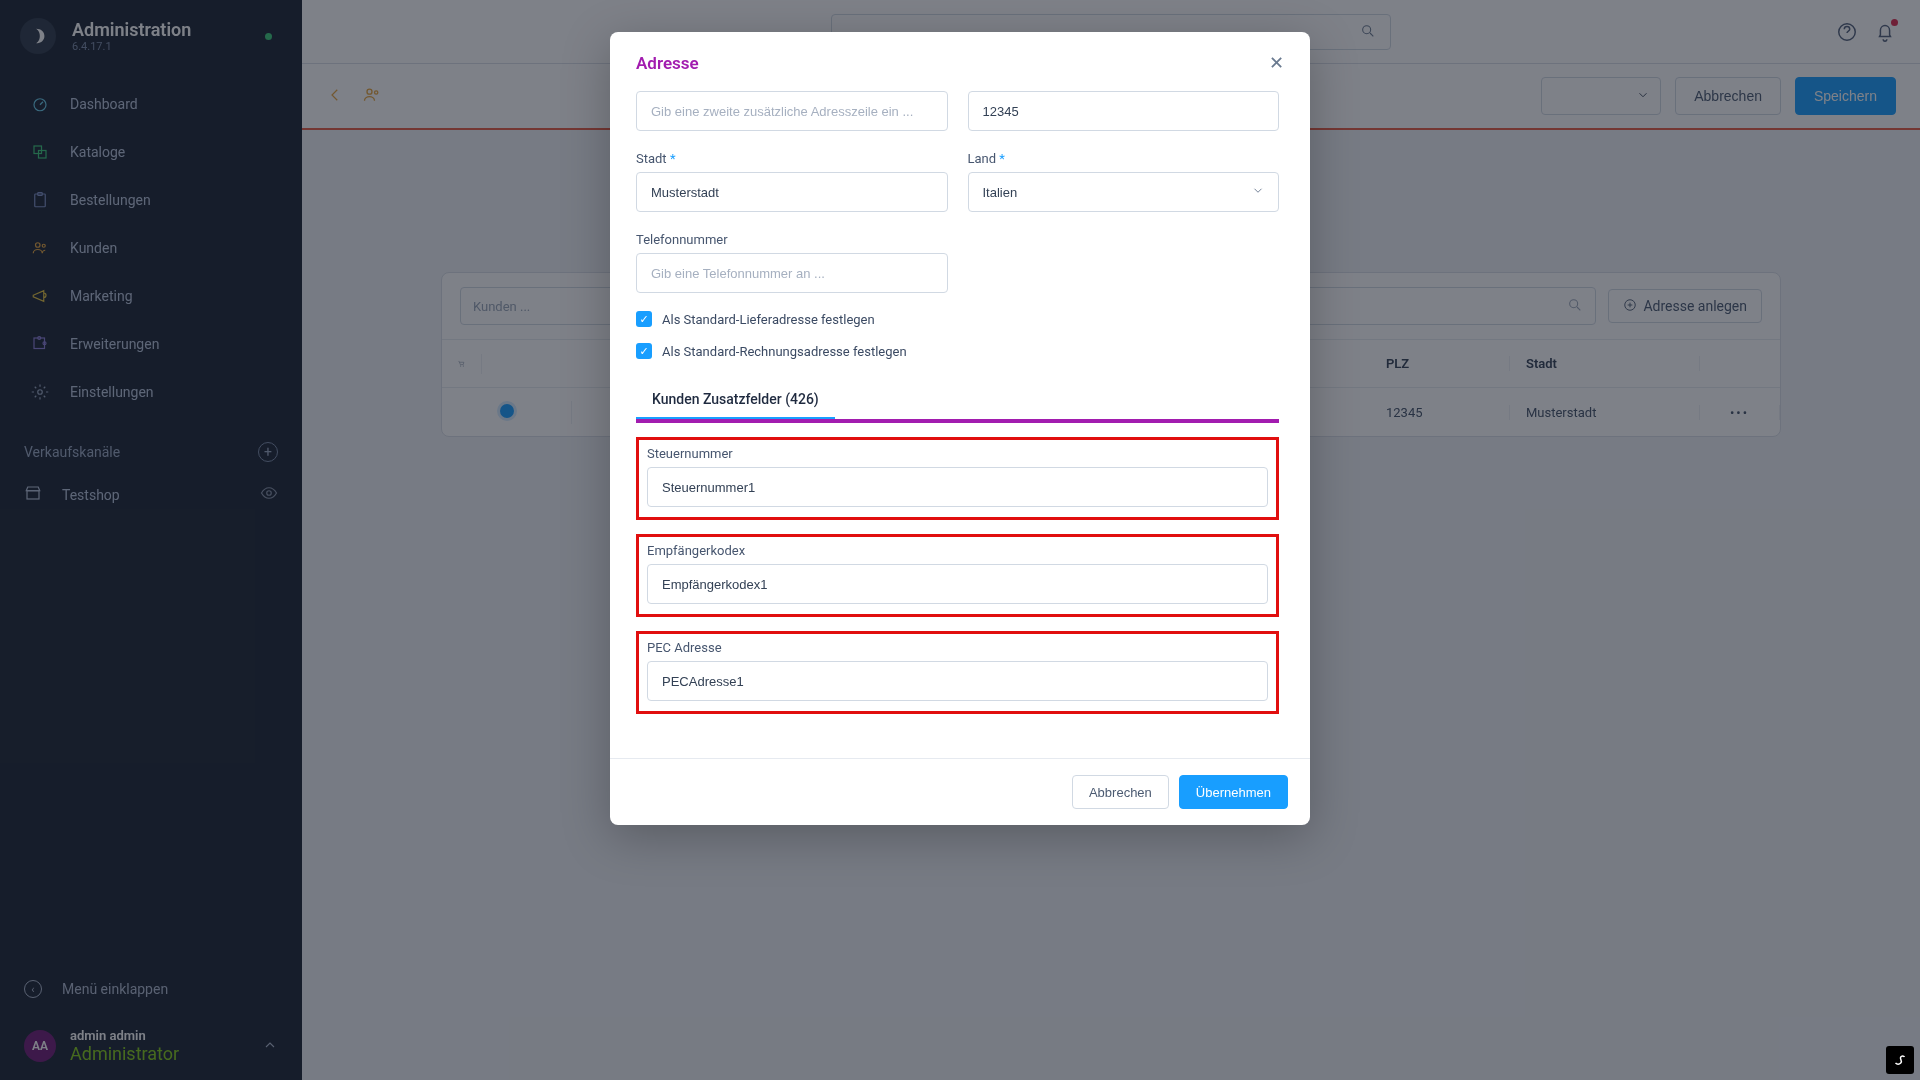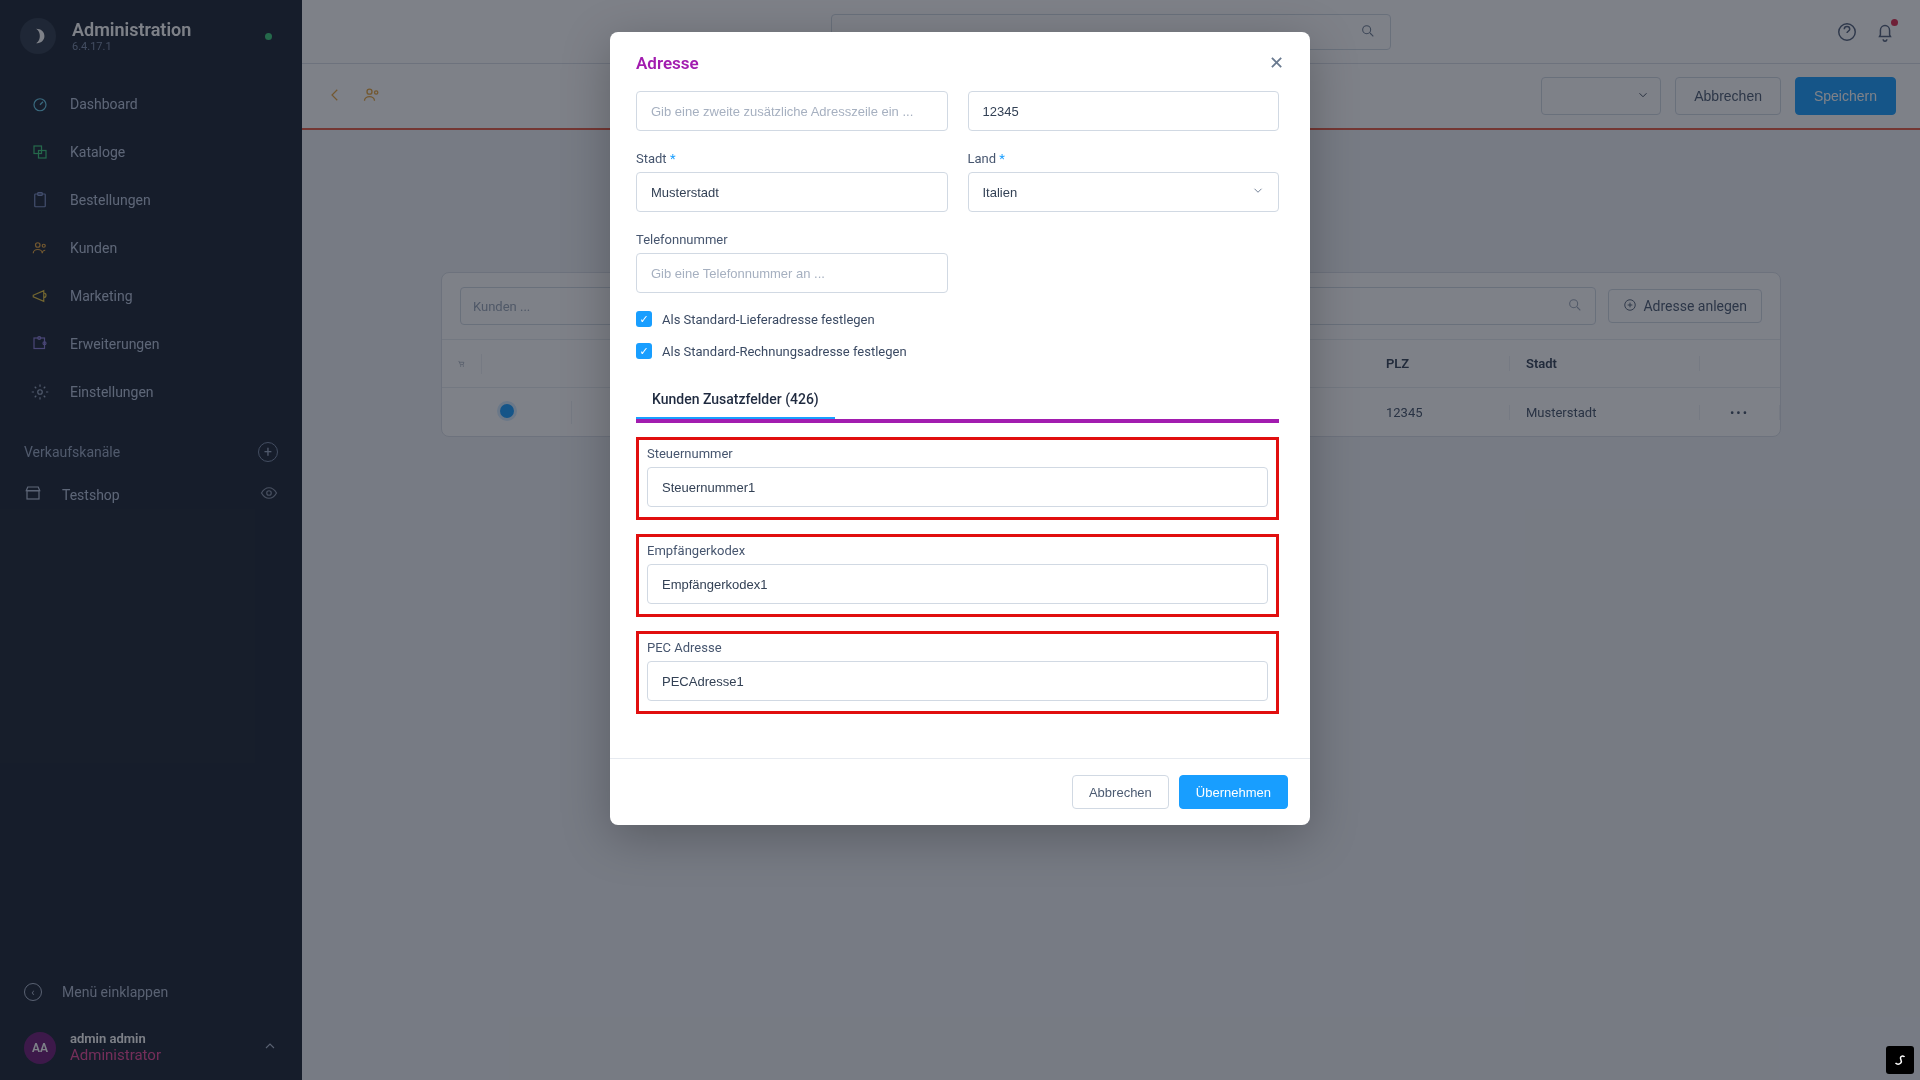--- a/index.html
+++ b/index.html
@@ -19,21 +19,21 @@
 .sidebar-section .plus-icon { width: 20px; height: 20px; border: 1.5px solid #7b8ba8; border-radius: 50%; display: flex; align-items: center; justify-content: center; font-size: 14px; cursor: pointer; }
 .sidebar-testshop { display: flex; align-items: center; padding: 10px 24px; color: #b7c3da; font-size: 14px; }
 .sidebar-testshop .icon { margin-right: 20px; }
 .sidebar-testshop .eye-icon { margin-left: auto; opacity: 0.7; }
 .sidebar-footer { position: absolute; bottom: 0; left: 0; right: 0; }
 .collapse-row { display: flex; align-items: center; padding: 14px 24px; color: #adb8ce; font-size: 14px; cursor: pointer; }
 .collapse-row .icon { width: 18px; height: 18px; border: 1.5px solid #adb8ce; border-radius: 50%; margin-right: 20px; display: flex; align-items: center; justify-content: center; font-size: 11px; }
 .user-row { display: flex; align-items: center; padding: 16px 24px; cursor: pointer; }
 .user-avatar { width: 32px; height: 32px; border-radius: 50%; background: #701a75; color: #fff; font-size: 12px; font-weight: 600; display: flex; align-items: center; justify-content: center; margin-right: 14px; }
 .user-name { color: #fff; font-size: 13px; font-weight: 600; }
-.user-role { color: #ec4899; font-size: 15px; }
+.user-role { color: #84cc16; font-size: 18px; }
 .user-chevron { margin-left: auto; color: #adb8ce; }
 .topbar { position: absolute; left: 302px; right: 0; top: 0; height: 64px; background: #fff; border-bottom: 1px solid #d9dee6; display: flex; align-items: center; padding: 0 24px; }
 .topbar-search { position: absolute; left: 50%; top: 14px; transform: translateX(-50%); width: 560px; height: 36px; border: 1px solid #d1d9e3; border-radius: 4px; display: flex; align-items: center; padding: 0 14px; }
 .topbar-search .search-icon { margin-left: auto; color: #6a7a90; }
 .topbar-right { margin-left: auto; display: flex; align-items: center; gap: 16px; }
 .topbar-right .hicon { width: 22px; height: 22px; color: #52607a; position: relative; }
 .bell-dot { position: absolute; top: -2px; right: -2px; width: 7px; height: 7px; background: #de294c; border-radius: 50%; }
 .pagebar { position: absolute; left: 302px; right: 0; top: 64px; height: 66px; background: #fff; border-bottom: 2px solid #e85b44; display: flex; align-items: center; padding: 0 24px; }
 .pagebar-left { display: flex; align-items: center; gap: 18px; color: #6a7a90; }
 .pagebar-right { margin-left: auto; display: flex; align-items: center; gap: 14px; }

